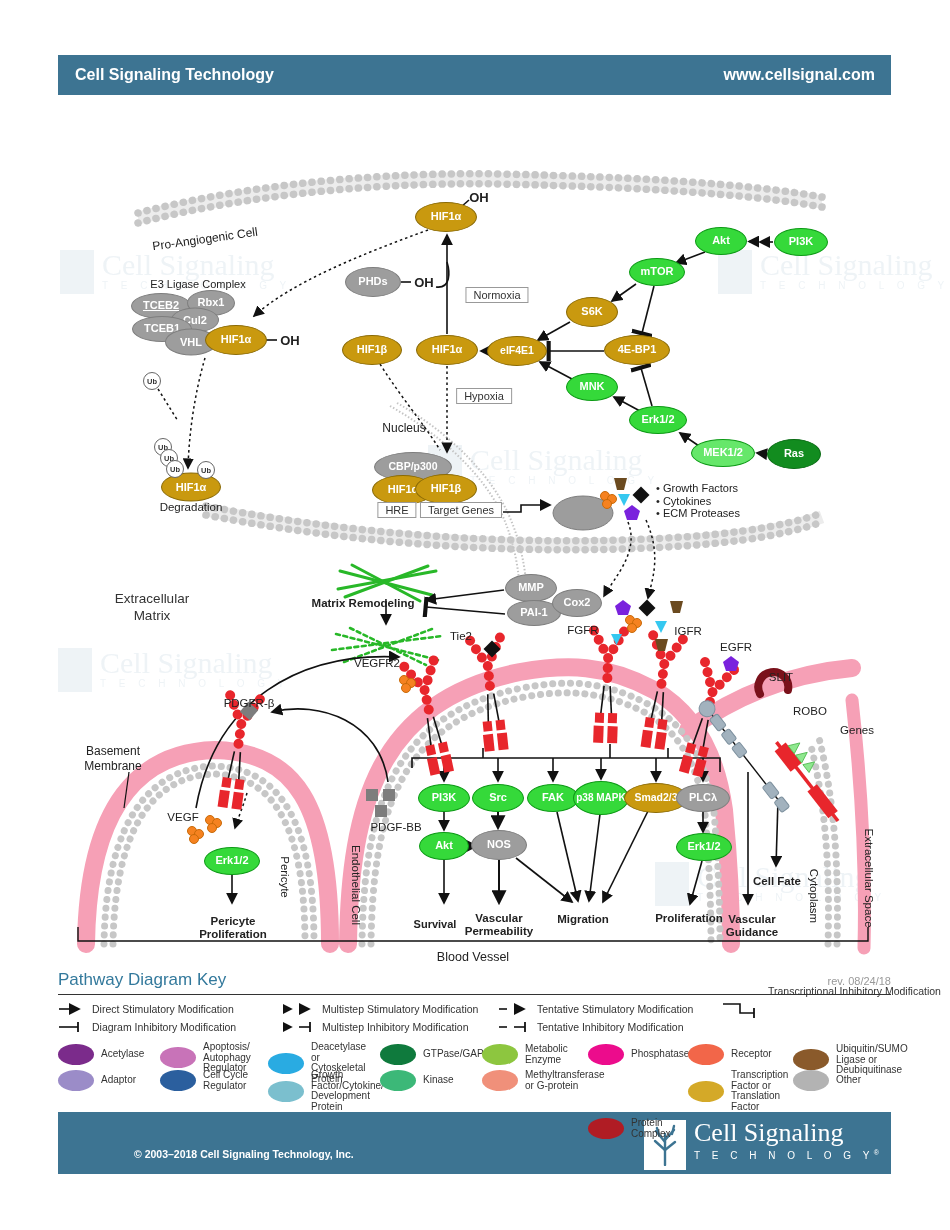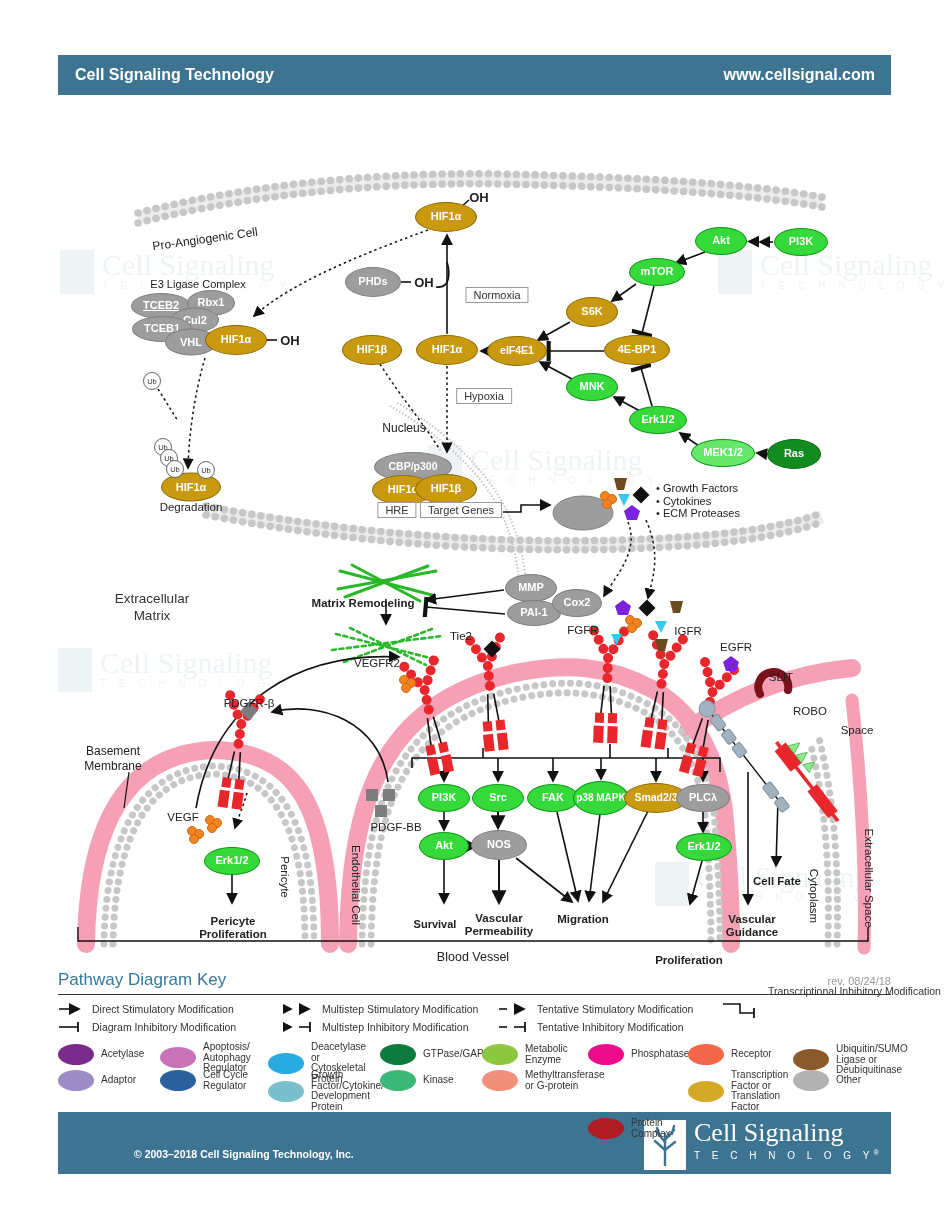--- a/index.html
+++ b/index.html
@@ -19,21 +19,21 @@
   .green-dk{background:#128c1f;border:1px solid #0a6b14;}
   
   .lbl{position:absolute;transform:translate(-50%,-50%);font-size:11px;color:#222;white-space:nowrap;z-index:7;}
   .lbl.b{font-weight:bold;}
   .lbl.big{font-size:13.5px;color:#333;}
   .lbl.v{writing-mode:vertical-rl;transform:translate(-50%,-50%);}
   .lbl.wrap{white-space:normal;text-align:center;line-height:1.15;}
   .boxlbl{position:absolute;transform:translate(-50%,-50%);border:1px solid #999;background:#fff;
           padding:1px 7px;font-size:11px;color:#333;white-space:nowrap;z-index:7;}
   .ub{position:absolute;transform:translate(-50%,-50%);width:16px;height:16px;border-radius:50%;
-      border:1.3px solid #666;background:#fff;font-size:7.5px;font-weight:normal;color:#333;
+      border:1.3px solid #666;background:#fff;font-size:7.5px;font-weight:bold;color:#333;
       display:flex;align-items:center;justify-content:center;z-index:8;}
   .bullets{position:absolute;z-index:7;font-size:11px;color:#222;line-height:12.5px;}
   .bullets div::before{content:"• ";}
   
   .wm{position:absolute;display:flex;align-items:flex-start;gap:8px;opacity:.35;z-index:1;pointer-events:none;}
   .wm .wbox{width:34px;height:44px;background:#cfdde6;}
   .wm .wtxt{color:#cfdde6;font-family:"Liberation Serif",serif;font-size:30px;line-height:30px;}
   .wm .wtech{font-family:"Liberation Sans",sans-serif;font-size:10px;letter-spacing:5px;color:#cfdde6;}
   
   .keyhead{position:absolute;left:58px;top:970px;font-size:17px;color:#33799c;}
@@ -410,21 +410,21 @@
   <div class="node gray" style="left:534px;top:613px;width:52px;height:24px;">PAI-1</div>
   <div class="node gray" style="left:577px;top:603px;width:48px;height:26px;">Cox2</div>
 
   <div class="lbl" style="left:377px;top:663px;font-size:11.5px;">VEGFR2</div>
   <div class="lbl" style="left:461px;top:636px;font-size:11.5px;">Tie2</div>
   <div class="lbl" style="left:583px;top:630px;font-size:11.5px;">FGFR</div>
   <div class="lbl" style="left:688px;top:631px;font-size:11.5px;">IGFR</div>
   <div class="lbl" style="left:736px;top:647px;font-size:11.5px;">EGFR</div>
   <div class="lbl" style="left:781px;top:677px;font-size:11.5px;">SLIT</div>
   <div class="lbl" style="left:810px;top:711px;font-size:11.5px;">ROBO</div>
-  <div class="lbl" style="left:857px;top:730px;font-size:11.5px;">Space</div>
+  <div class="lbl" style="left:857px;top:730px;font-size:11.5px;">Genes</div>
   <div class="lbl" style="left:249px;top:703px;font-size:11.5px;">PDGFR-β</div>
 
   <div class="lbl" style="left:113px;top:751px;font-size:12px;">Basement</div>
   <div class="lbl" style="left:113px;top:766px;font-size:12px;">Membrane</div>
   <div class="lbl" style="left:183px;top:817px;font-size:11.5px;">VEGF</div>
   <div class="lbl" style="left:396px;top:827px;font-size:11.5px;">PDGF-BB</div>
   <div class="lbl v" style="left:285px;top:877px;font-size:11.5px;">Pericyte</div>
   <div class="lbl v" style="left:356px;top:885px;font-size:11.5px;">Endothelial Cell</div>
   <div class="lbl v" style="left:814px;top:896px;font-size:11.5px;">Cytoplasm</div>
   <div class="lbl v" style="left:869px;top:878px;font-size:11.5px;">Extracellular Space</div>
@@ -436,21 +436,21 @@
   <div class="node gold" style="left:656px;top:798px;width:62px;height:28px;font-size:10.5px;">Smad2/3</div>
   <div class="node gray" style="left:703px;top:798px;width:52px;height:26px;">PLCλ</div>
   <div class="node green" style="left:444px;top:846px;width:48px;height:26px;">Akt</div>
   <div class="node gray" style="left:499px;top:845px;width:54px;height:28px;">NOS</div>
   <div class="node green" style="left:704px;top:847px;width:54px;height:26px;">Erk1/2</div>
   <div class="node green" style="left:232px;top:861px;width:54px;height:26px;">Erk1/2</div>
 
   <div class="lbl b" style="left:435px;top:924px;font-size:11px;">Survival</div>
   <div class="lbl b wrap" style="left:499px;top:925px;font-size:11.5px;width:92px;white-space:normal;">Vascular Permeability</div>
   <div class="lbl b" style="left:583px;top:919px;font-size:11.5px;text-align:right;">Migration</div>
-  <div class="lbl b" style="left:689px;top:918px;font-size:11.5px;margin-top:42px;">Proliferation</div>
+  <div class="lbl b" style="left:689px;top:918px;font-size:11.5px;">Proliferation</div>
   <div class="lbl b wrap" style="left:752px;top:926px;font-size:11.5px;width:72px;white-space:normal;">Vascular Guidance</div>
   <div class="lbl b" style="left:777px;top:881px;font-size:11.5px;">Cell Fate</div>
   <div class="lbl b wrap" style="left:233px;top:928px;font-size:11.5px;width:86px;white-space:normal;">Pericyte Proliferation</div>
   <div class="lbl" style="left:473px;top:957px;font-size:12.5px;">Blood Vessel</div>
 
   <div class="keyhead">Pathway Diagram Key</div>
   <div class="rev">rev. 08/24/18</div>
   <div class="keyrule"></div>
 
   <svg class="karr" style="left:58px;top:1002px;" width="28" height="14">

